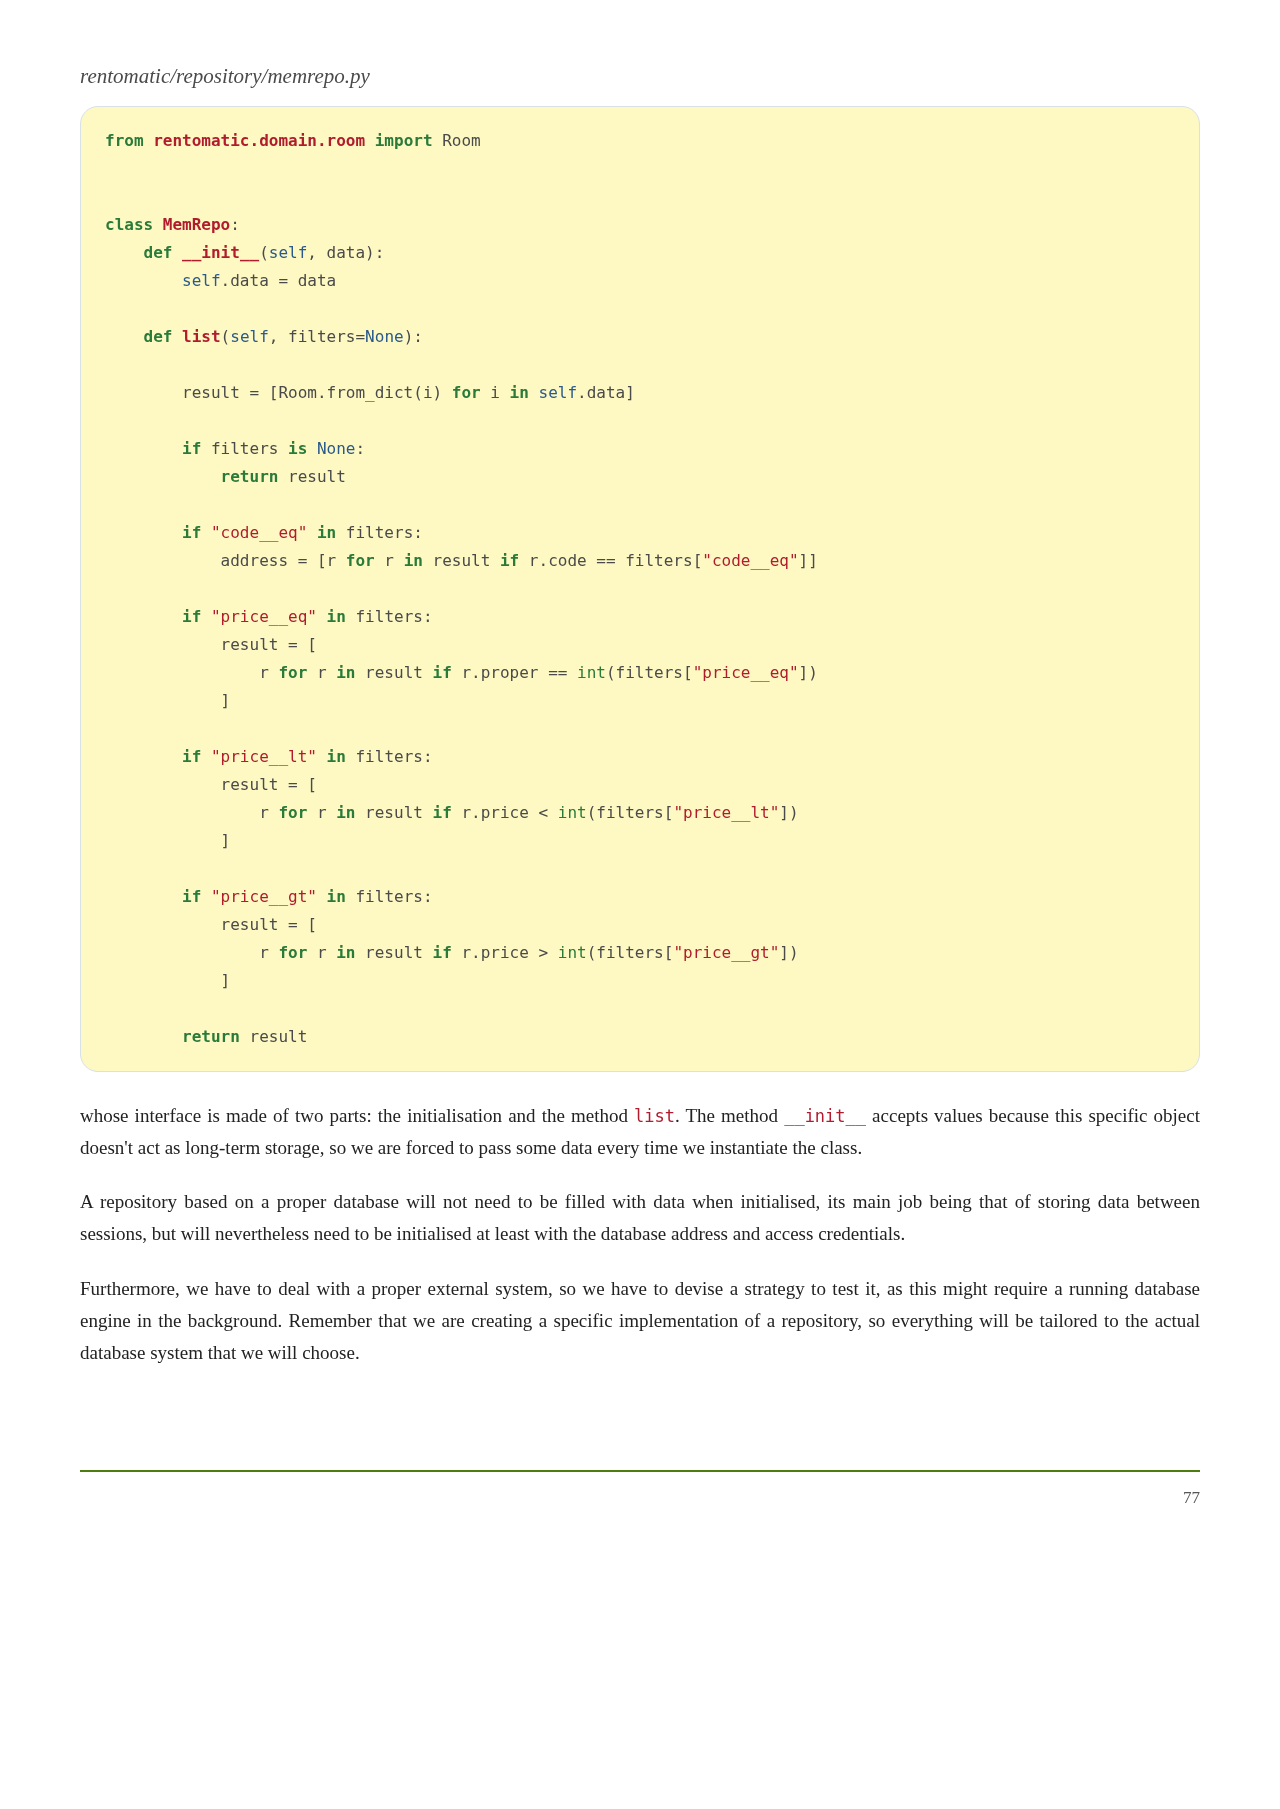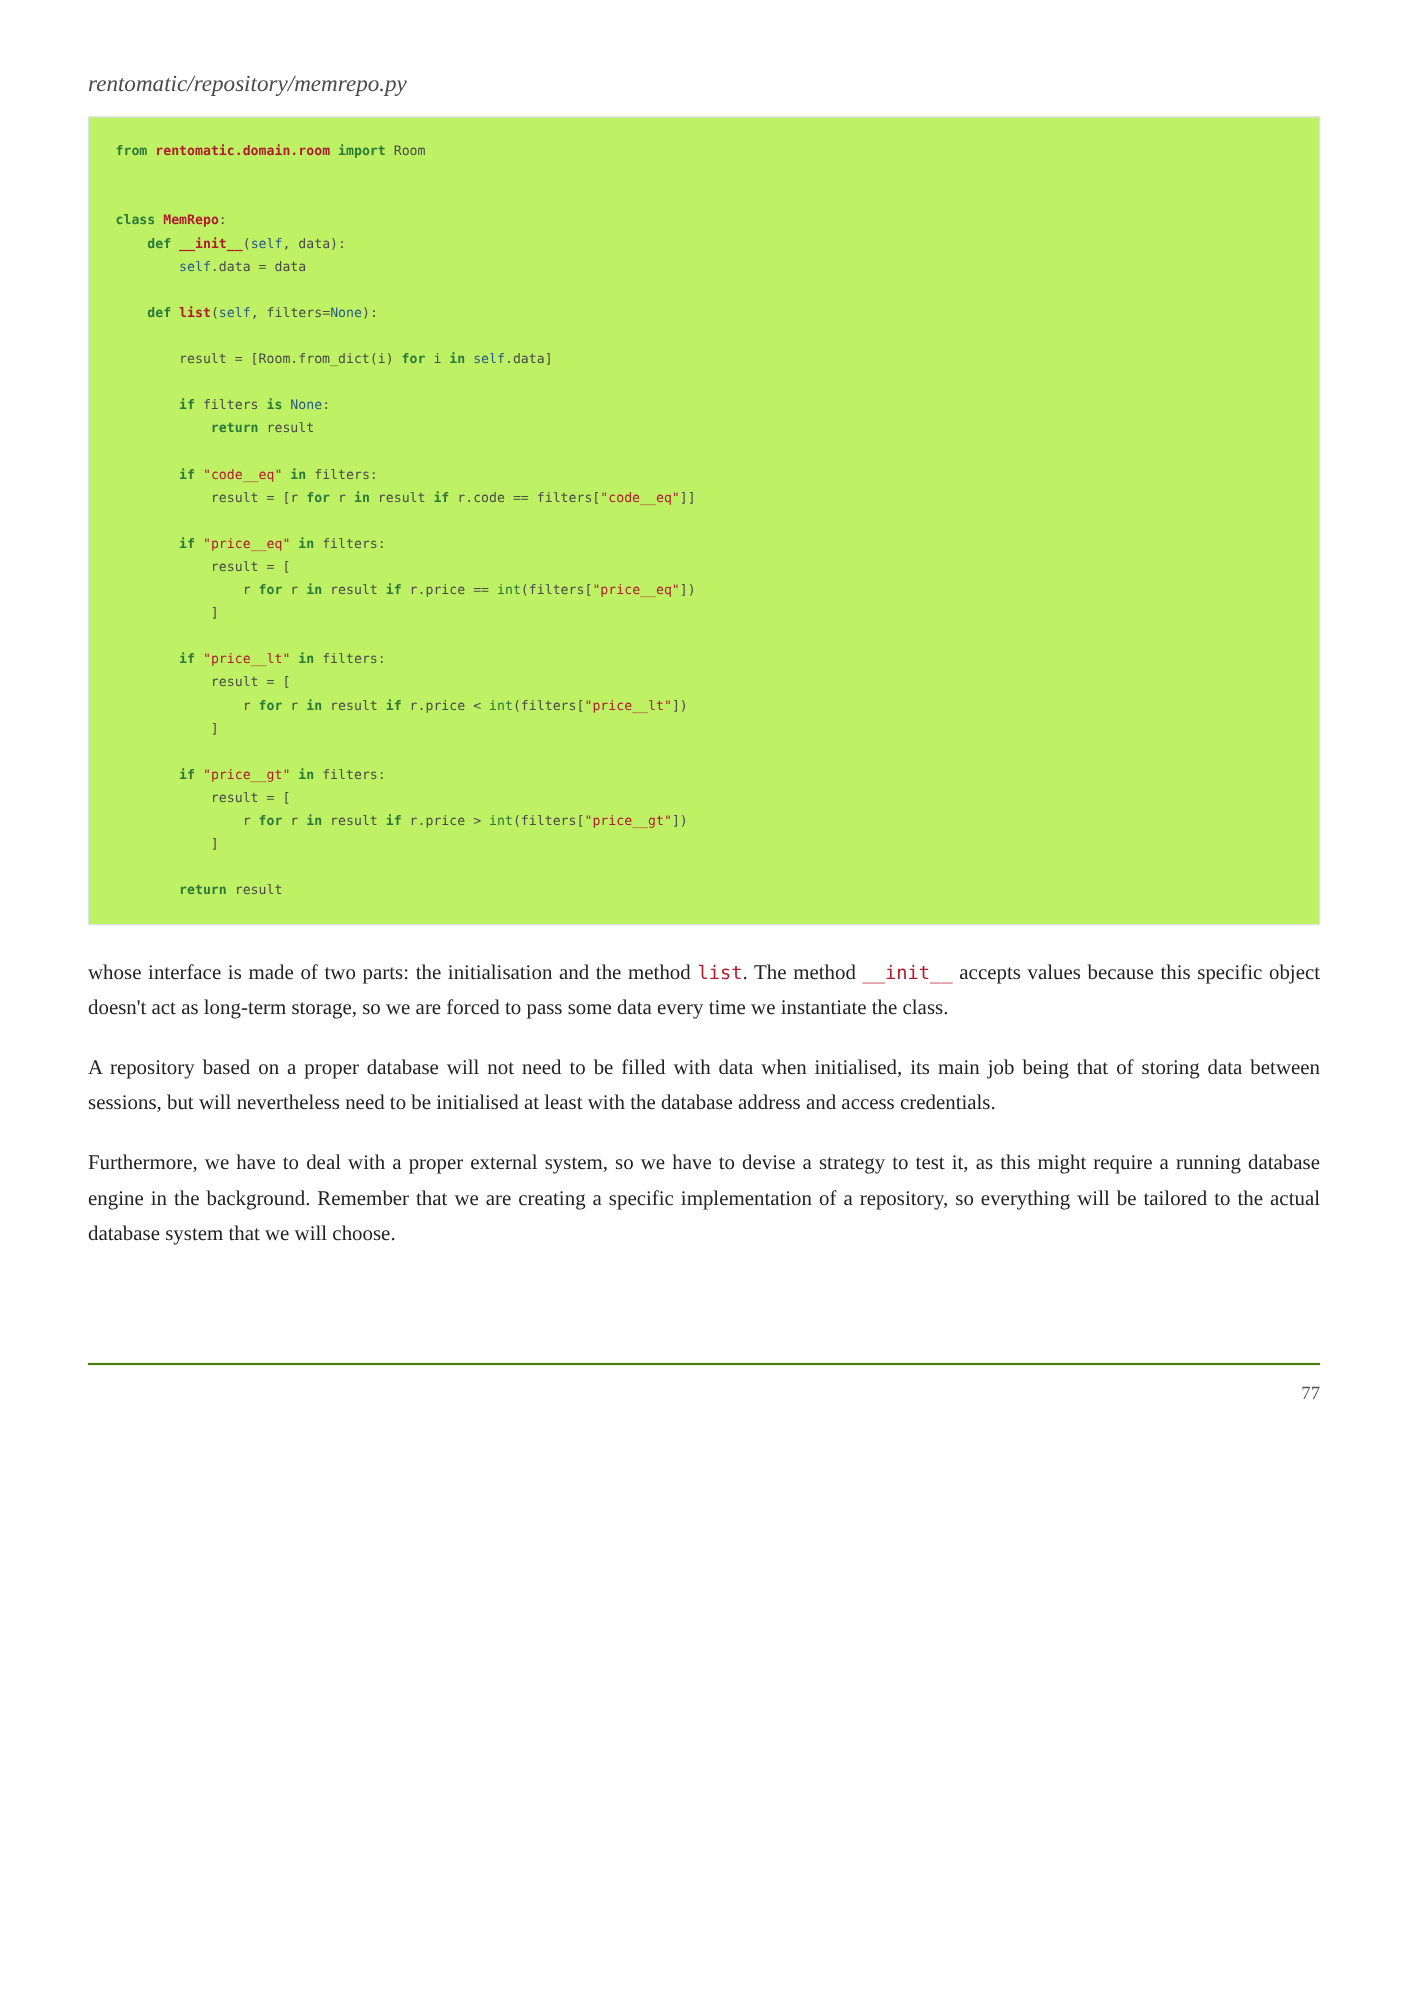--- a/index.html
+++ b/index.html
@@ -12,26 +12,26 @@
     margin: 0 auto;
     line-height: 1.6;
   }
   .file-path {
     font-style: italic;
     color: #4a4a4a;
     font-size: 21px;
     margin-bottom: 12px;
   }
   .code-block {
-    background: #bef264;
+    background: #fef9c3;
     border: 1px solid #d8e0e8;
-    border-radius: 0;
+    border-radius: 18px;
     padding: 20px 24px;
     font-family: 'Menlo', 'Consolas', 'DejaVu Sans Mono', monospace;
-    font-size: 12px;
+    font-size: 16px;
     line-height: 1.75;
     white-space: pre;
     overflow-x: auto;
     color: #4a4a4a;
     margin-bottom: 28px;
   }
   .kw { color: #2a7a3a; font-weight: bold; }
   .cls { color: #b01c2e; font-weight: bold; }
   .fn { color: #b01c2e; font-weight: bold; }
   .bi { color: #2a7a3a; }
@@ -72,25 +72,25 @@
         <span class="self">self</span><span>.data = data</span>
 
     <span class="kw">def</span> <span class="fn">list</span>(<span class="self">self</span><span>, filters=</span><span class="const">None</span><span>):</span>
 
 <span>        result = [Room.from_dict(i) </span><span class="kw">for</span><span> i </span><span class="kw">in</span><span class="self"> self</span><span>.data]</span>
 
         <span class="kw">if</span><span> filters </span><span class="kw">is</span><span> </span><span class="const">None</span><span>:</span>
             <span class="kw">return</span><span> result</span>
 
         <span class="kw">if</span><span> </span><span class="str">"code__eq"</span><span> </span><span class="kw">in</span><span> filters:</span>
-<span>            result = [r </span><span class="kw">for</span><span> r </span><span class="kw">in</span><span> result </span><span class="kw">if</span><span> r.code == filters[</span><span class="str">"code__eq"</span><span>]]</span>
+<span>            address = [r </span><span class="kw">for</span><span> r </span><span class="kw">in</span><span> result </span><span class="kw">if</span><span> r.code == filters[</span><span class="str">"code__eq"</span><span>]]</span>
 
         <span class="kw">if</span><span> </span><span class="str">"price__eq"</span><span> </span><span class="kw">in</span><span> filters:</span>
 <span>            result = [</span>
-<span>                r </span><span class="kw">for</span><span> r </span><span class="kw">in</span><span> result </span><span class="kw">if</span><span> r.price == </span><span class="bi">int</span><span>(filters[</span><span class="str">"price__eq"</span><span>])</span>
+<span>                r </span><span class="kw">for</span><span> r </span><span class="kw">in</span><span> result </span><span class="kw">if</span><span> r.proper == </span><span class="bi">int</span><span>(filters[</span><span class="str">"price__eq"</span><span>])</span>
 <span>            ]</span>
 
         <span class="kw">if</span><span> </span><span class="str">"price__lt"</span><span> </span><span class="kw">in</span><span> filters:</span>
 <span>            result = [</span>
 <span>                r </span><span class="kw">for</span><span> r </span><span class="kw">in</span><span> result </span><span class="kw">if</span><span> r.price &lt; </span><span class="bi">int</span><span>(filters[</span><span class="str">"price__lt"</span><span>])</span>
 <span>            ]</span>
 
         <span class="kw">if</span><span> </span><span class="str">"price__gt"</span><span> </span><span class="kw">in</span><span> filters:</span>
 <span>            result = [</span>
 <span>                r </span><span class="kw">for</span><span> r </span><span class="kw">in</span><span> result </span><span class="kw">if</span><span> r.price &gt; </span><span class="bi">int</span><span>(filters[</span><span class="str">"price__gt"</span><span>])</span>

